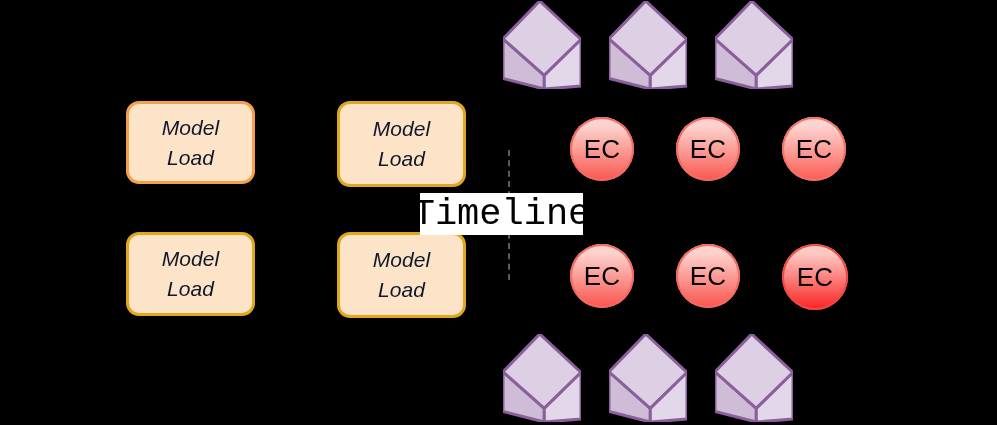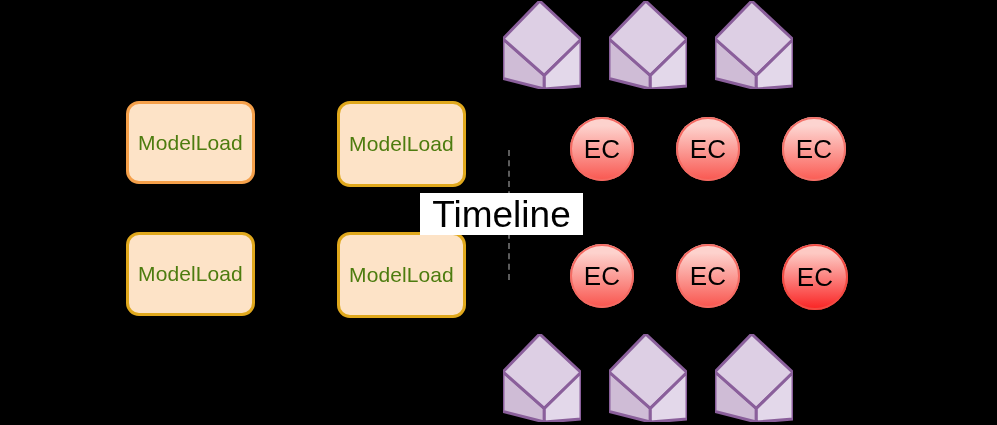--- a/index.html
+++ b/index.html
@@ -17,26 +17,28 @@
     font-family: "Liberation Sans", sans-serif;
   }
 
   
   .model-box {
     position: absolute;
     box-sizing: border-box;
     background: #fde3c7;
     border-radius: 13px;
     display: flex;
+    flex-direction: column;
     align-items: center;
     justify-content: center;
-    color: #4d7c0f;
+    color: #0f172a;
     font-size: 21px;
     line-height: 1.42;
     letter-spacing: 0.1px;
+    font-style: italic;
   }
   .model-box .ml-line { display: block; white-space: nowrap; }
 
   
   .ec-node {
     position: absolute;
     border-radius: 50%;
     display: flex;
     align-items: center;
     justify-content: center;
@@ -59,20 +61,21 @@
     position: absolute;
     background: #ffffff;
     color: #000000;
     font-size: 37px;
     line-height: 1;
     display: flex;
     align-items: center;
     justify-content: center;
     white-space: nowrap;
     overflow: hidden;
+    font-family: Liberation Mono, monospace;
   }
 </style>
 </head>
 <body>
 
 <div id="canvas" style="width: 997px; height: 425px; background: rgb(0, 0, 0);">
 
   <div class="timeline-axis" style="left: 508px; top: 150px; height: 130px; border-left-color: rgb(92, 92, 92);"></div>
 
   <div id="slab-layer">

